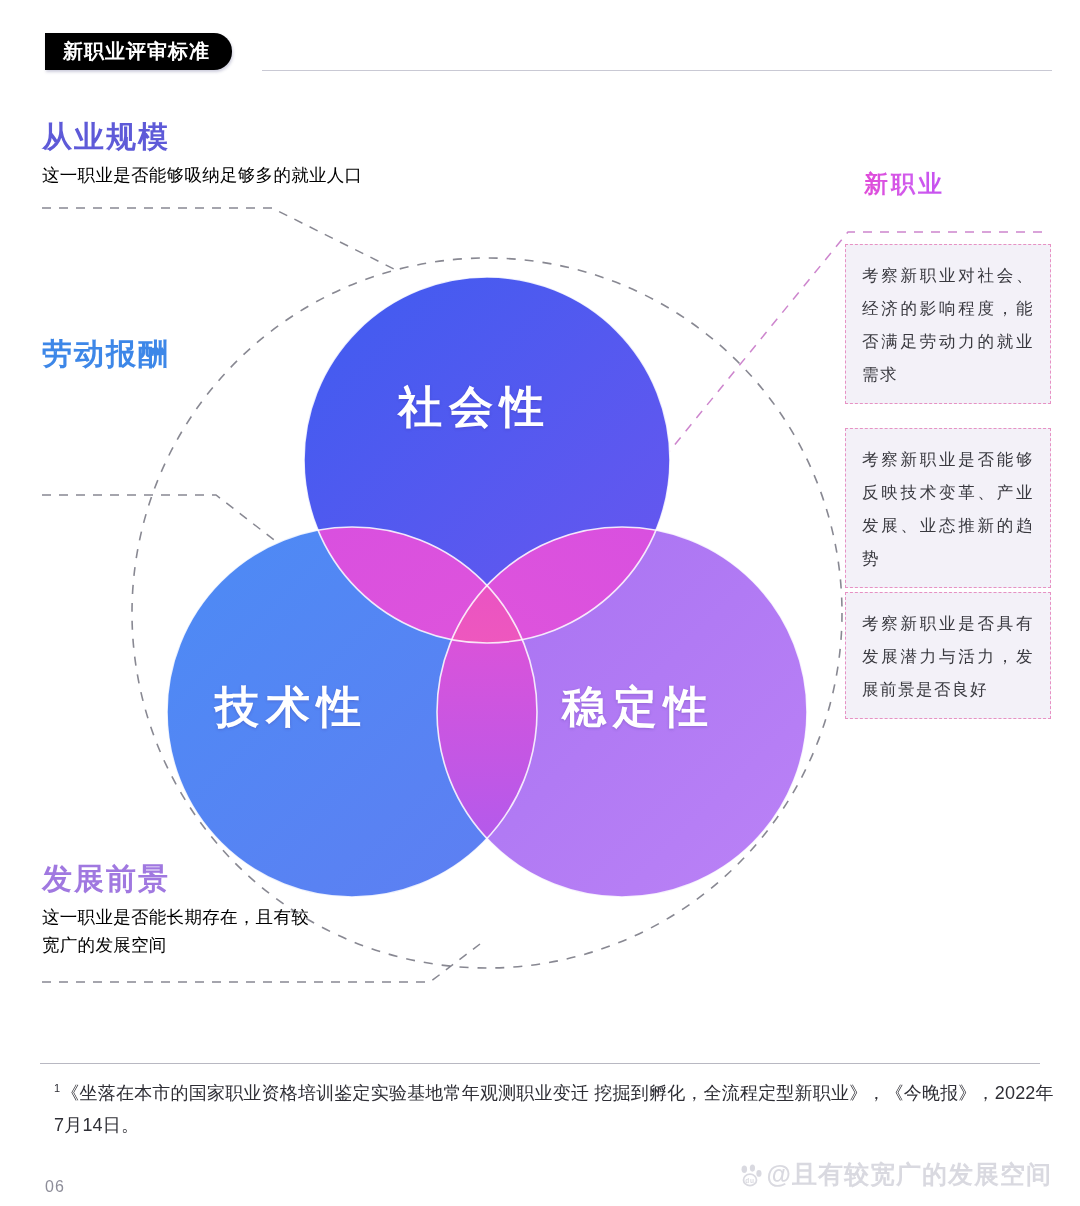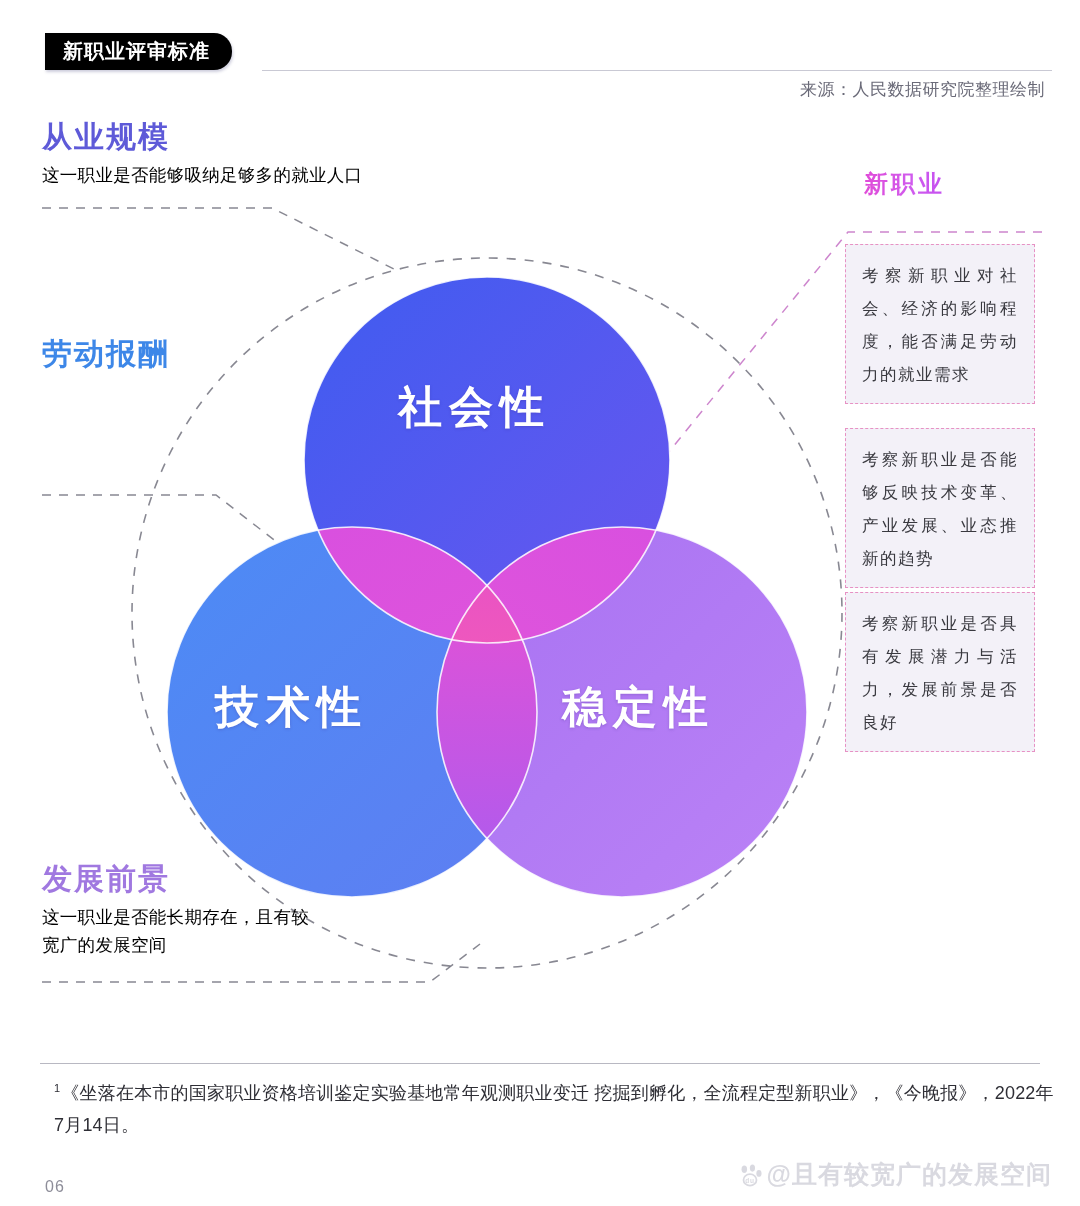--- a/index.html
+++ b/index.html
@@ -90,21 +90,21 @@
     background: linear-gradient(90deg, #e04bd8 0%, #d05bee 60%, #c44ff0 100%);
     -webkit-background-clip: text;
     background-clip: text;
     -webkit-text-fill-color: transparent;
   }
 
   
   .note-box {
     position: absolute;
     left: 845px;
-    width: 190px;
+    width: 206px;
     box-sizing: border-box;
     border: 1.5px dashed #e791c4;
     background: #f3f1f8;
     padding: 14px 16px 12px 16px;
   }
   .note-text {
     font-size: 16.5px;
     line-height: 2.0;
     color: #39393f;
     letter-spacing: 1.5px;
@@ -190,21 +190,20 @@
 </style>
 </head>
 <body>
 
 <div id="page">
 
   <div class="header-badge">
     <span class="header-badge-text">新职业评审标准</span>
   </div>
   <div class="header-rule"></div>
-  <div class="source-line">来源：人民数据研究院整理绘制</div>
 
   <svg id="venn-svg" viewBox="0 0 1080 1206">
     <defs>
       <linearGradient id="gradTop" x1="0%" y1="0%" x2="100%" y2="100%">
         <stop offset="0%" stop-color="#3f5cf0"></stop>
         <stop offset="100%" stop-color="#6a56ef"></stop>
       </linearGradient>
       <linearGradient id="gradLeft" x1="0%" y1="0%" x2="100%" y2="100%">
         <stop offset="0%" stop-color="#4c8bf5"></stop>
         <stop offset="100%" stop-color="#5f7ef2"></stop>

